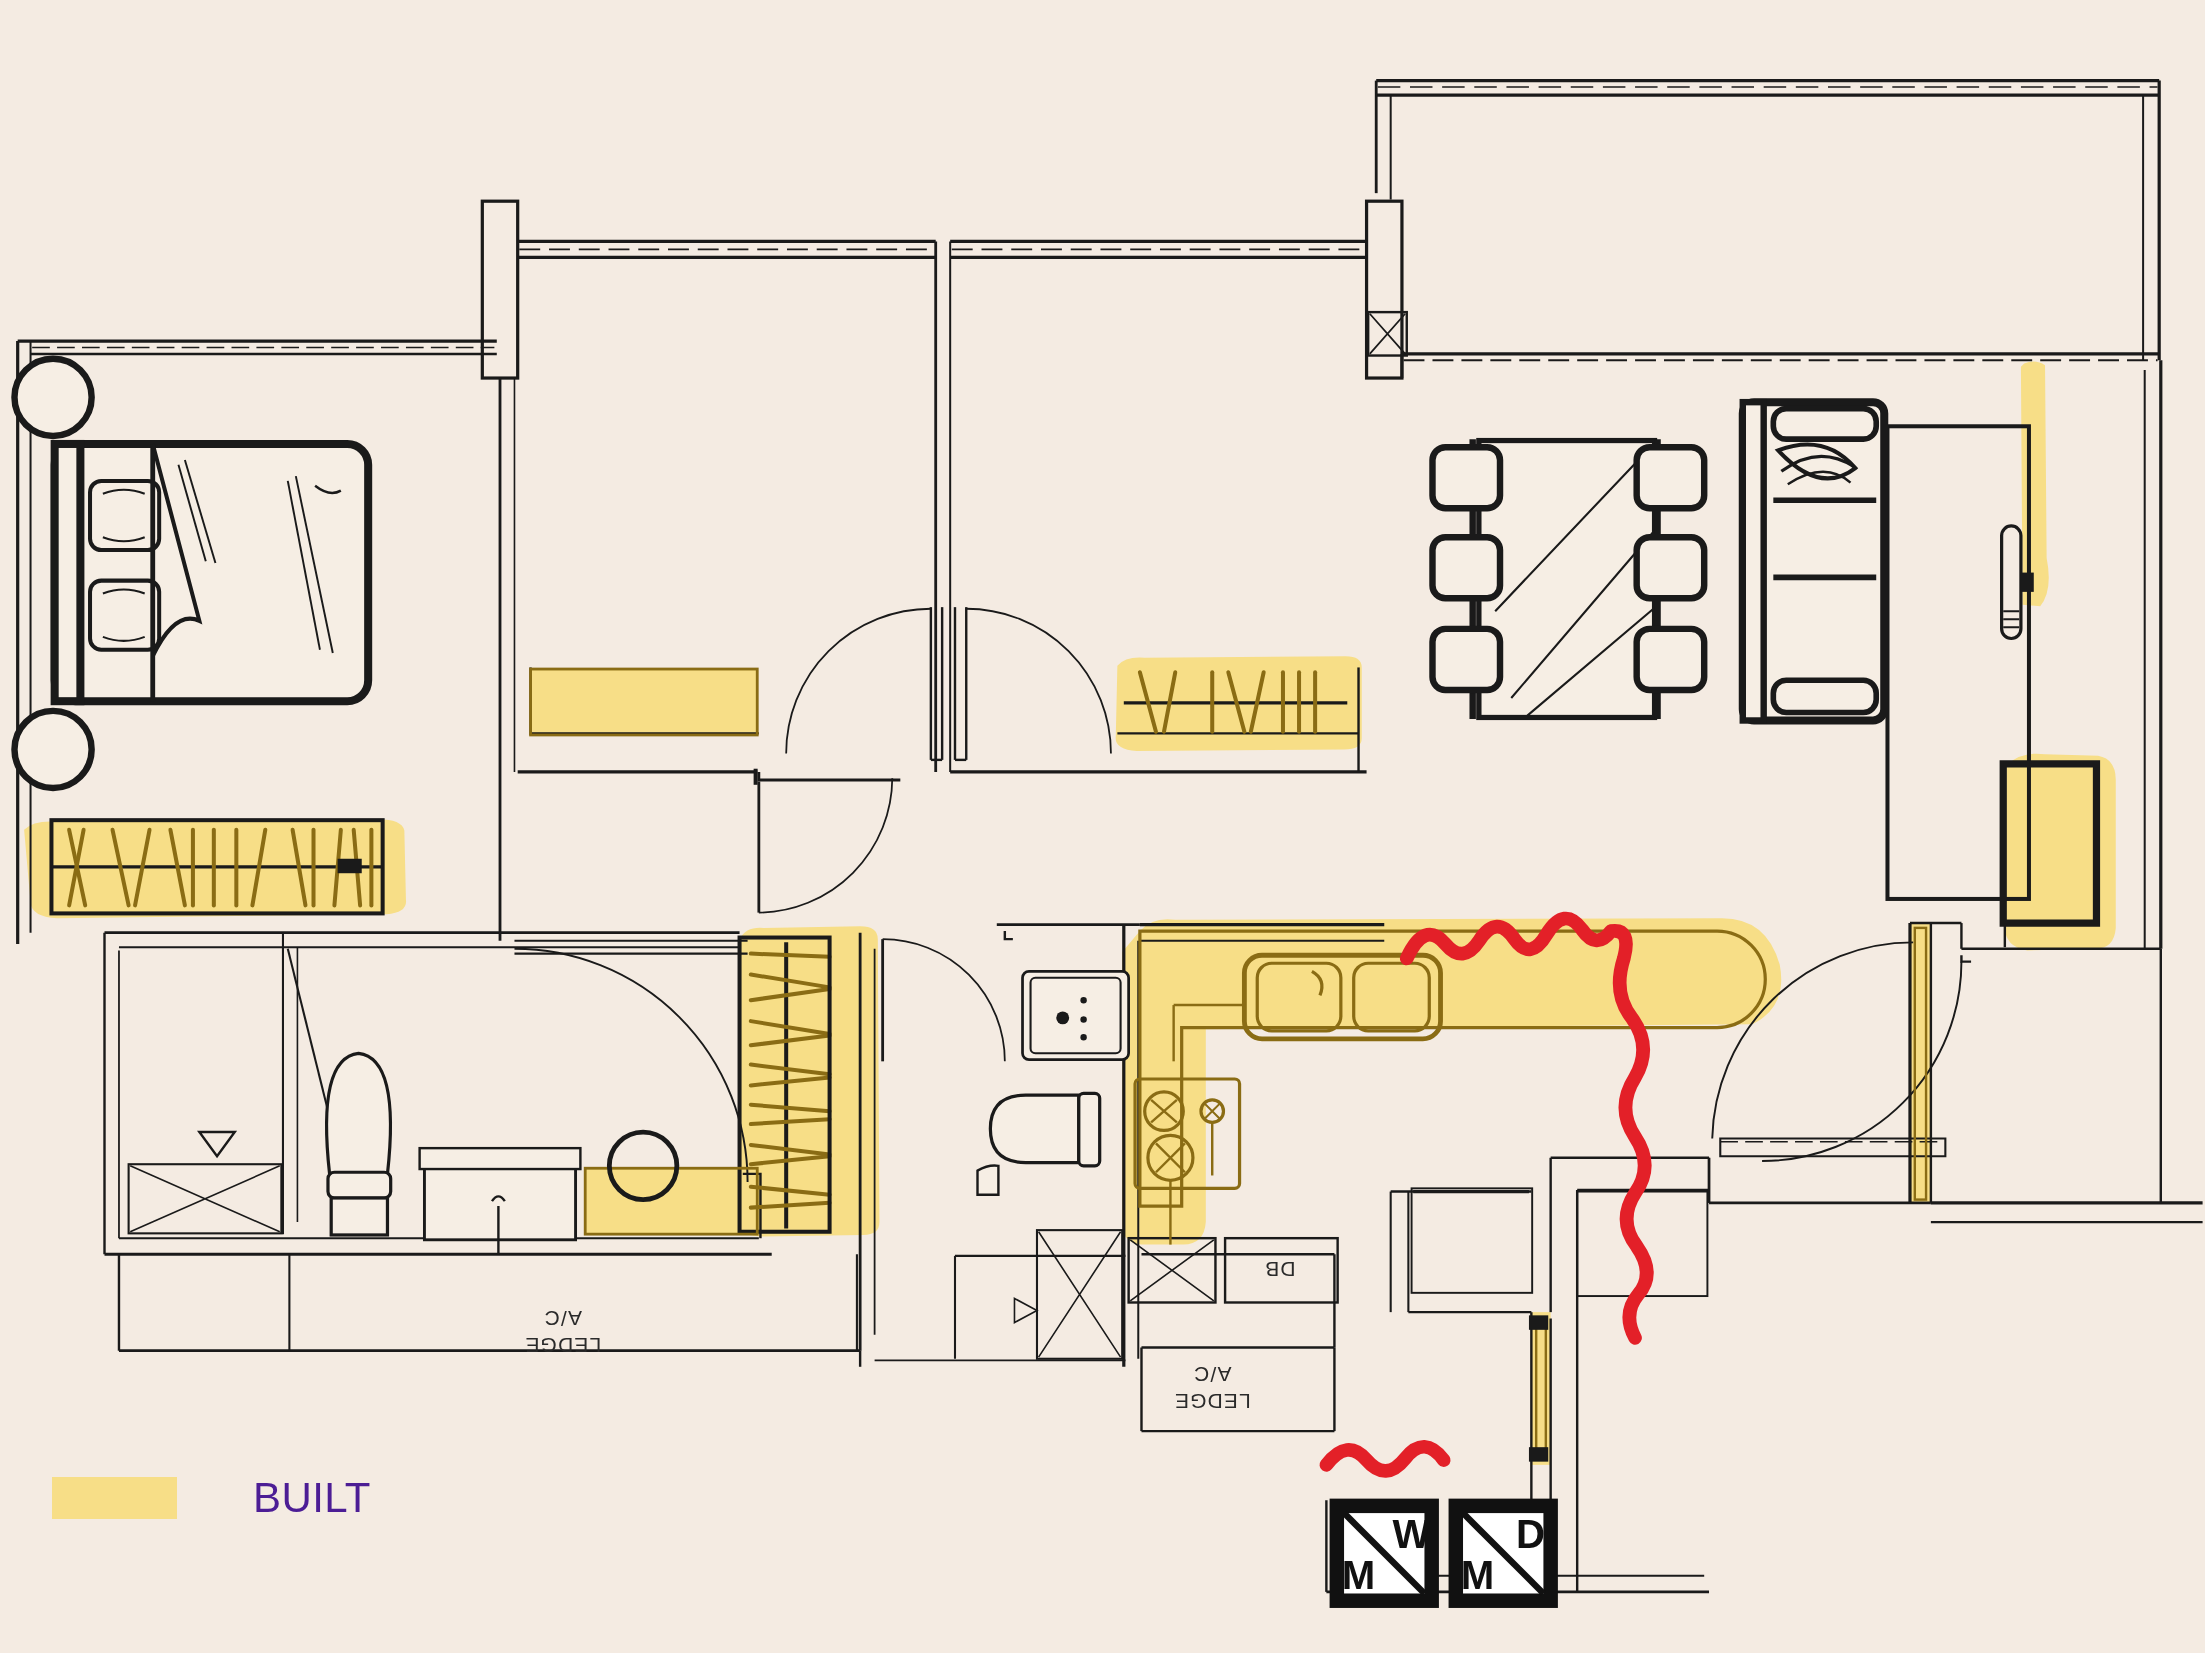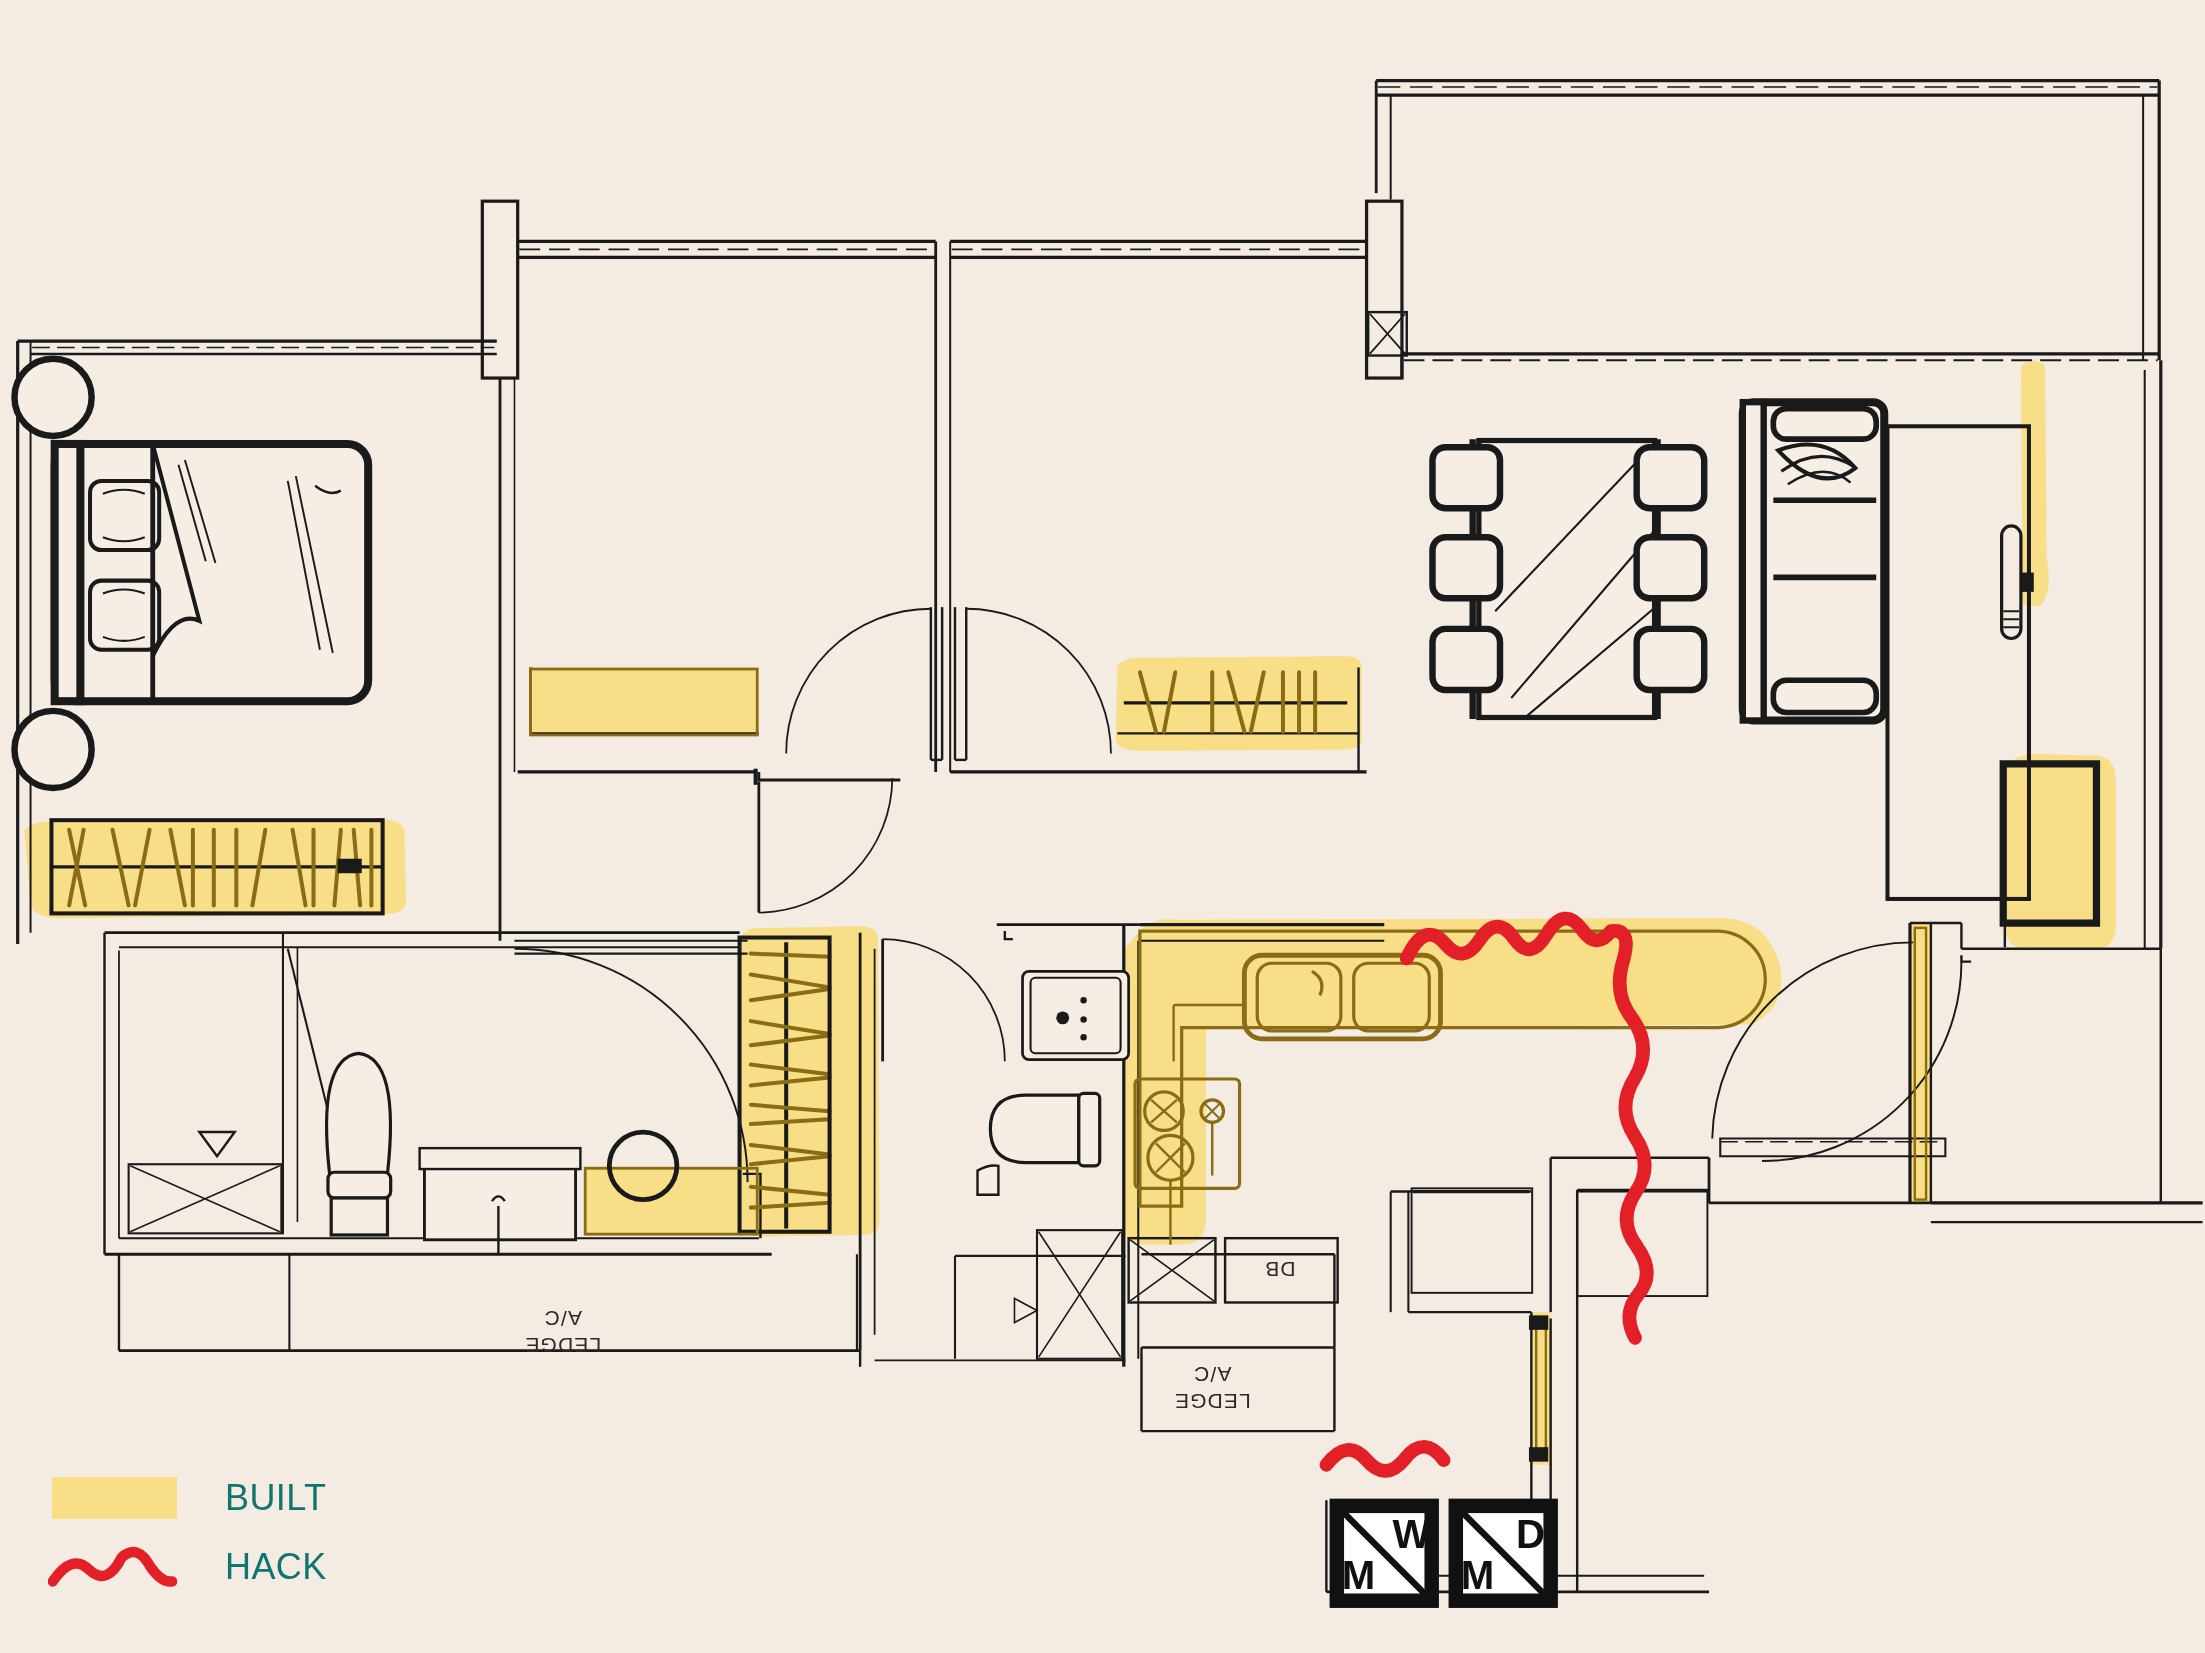--- a/index.html
+++ b/index.html
@@ -43,24 +43,24 @@
     background: #F7DE87;
     margin-left: 4px;
   }
   .legend-hack-wrap {
     width: 129px;
     height: 42px;
     display: flex;
     align-items: center;
   }
   .legend-label {
-    margin-left: 48px;
-    font-size: 36px;
+    margin-left: 76px;
+    font-size: 42px;
     letter-spacing: 0.4px;
-    color: #0f766e;
+    color: #4c1d95;
     font-family: "Liberation Sans", sans-serif;
   }
   .rot180 {
     font-size: 26px;
     letter-spacing: 1.5px;
     fill: #2a2a2a;
     font-family: "Liberation Sans", sans-serif;
   }
   .appl-label {
     font-family: "Liberation Sans", sans-serif;
@@ -479,24 +479,16 @@
       <path d="M1650 1822 q 26 -34 50 -6 q 24 28 48 -2 q 24 -30 48 2"></path>
     </g>
 
   </svg>
 
   <div class="legend">
     <div class="legend-row">
       <div class="legend-swatch"></div>
       <div class="legend-label">BUILT</div>
     </div>
-    <div class="legend-row">
-      <div class="legend-hack-wrap">
-        <svg width="129" height="42" viewBox="0 0 161 52">
-          <path d="M6 44 Q 30 8 52 30 Q 74 50 92 14 Q 112 -4 128 26 Q 142 46 155 44" fill="none" stroke="#E32028" stroke-width="13" stroke-linecap="round" stroke-linejoin="round"></path>
-        </svg>
-      </div>
-      <div class="legend-label">HACK</div>
-    </div>
   </div>
 
 </div>
 
 
 </body></html>

